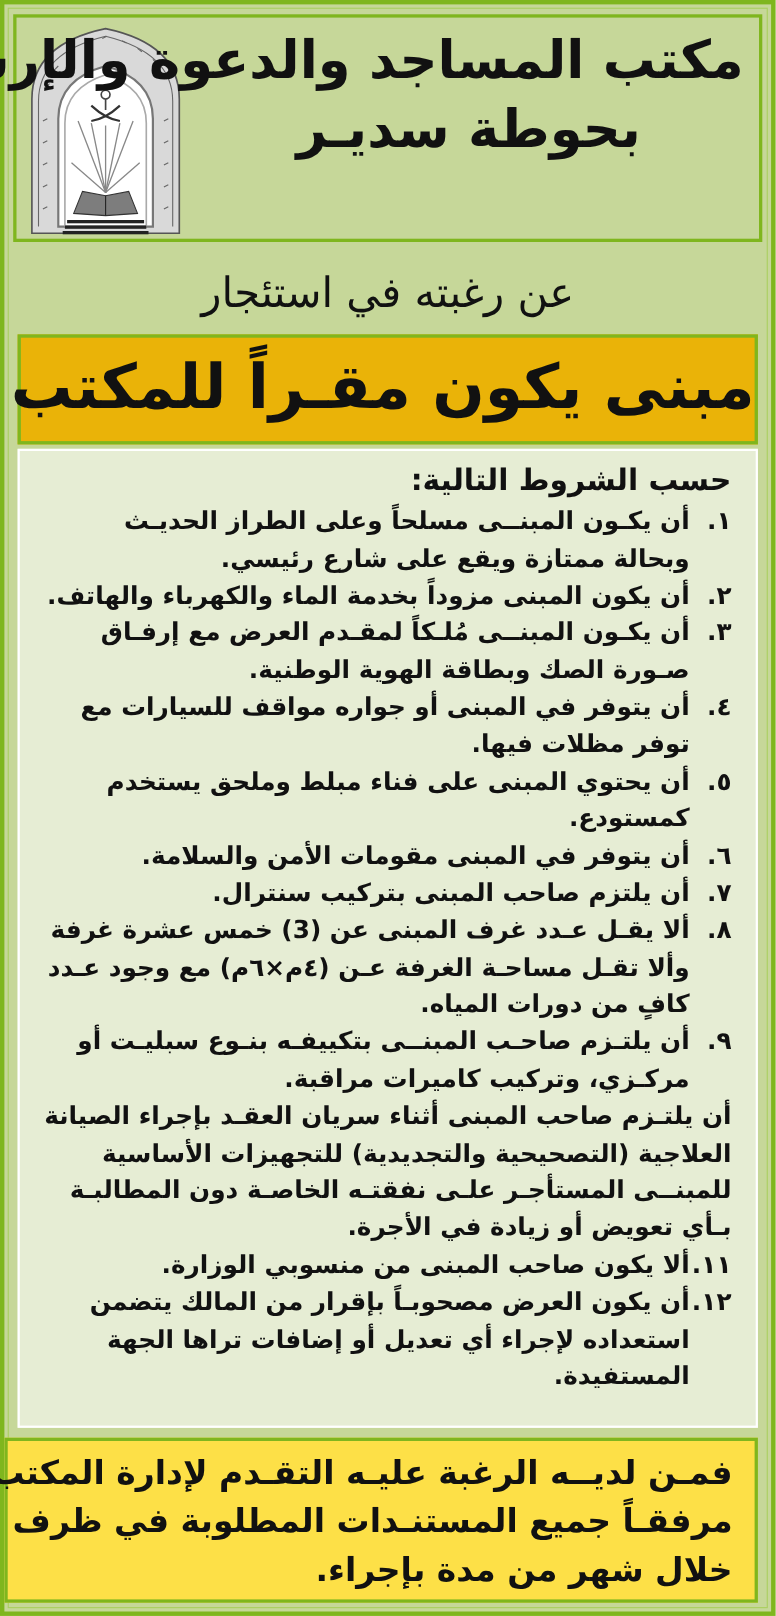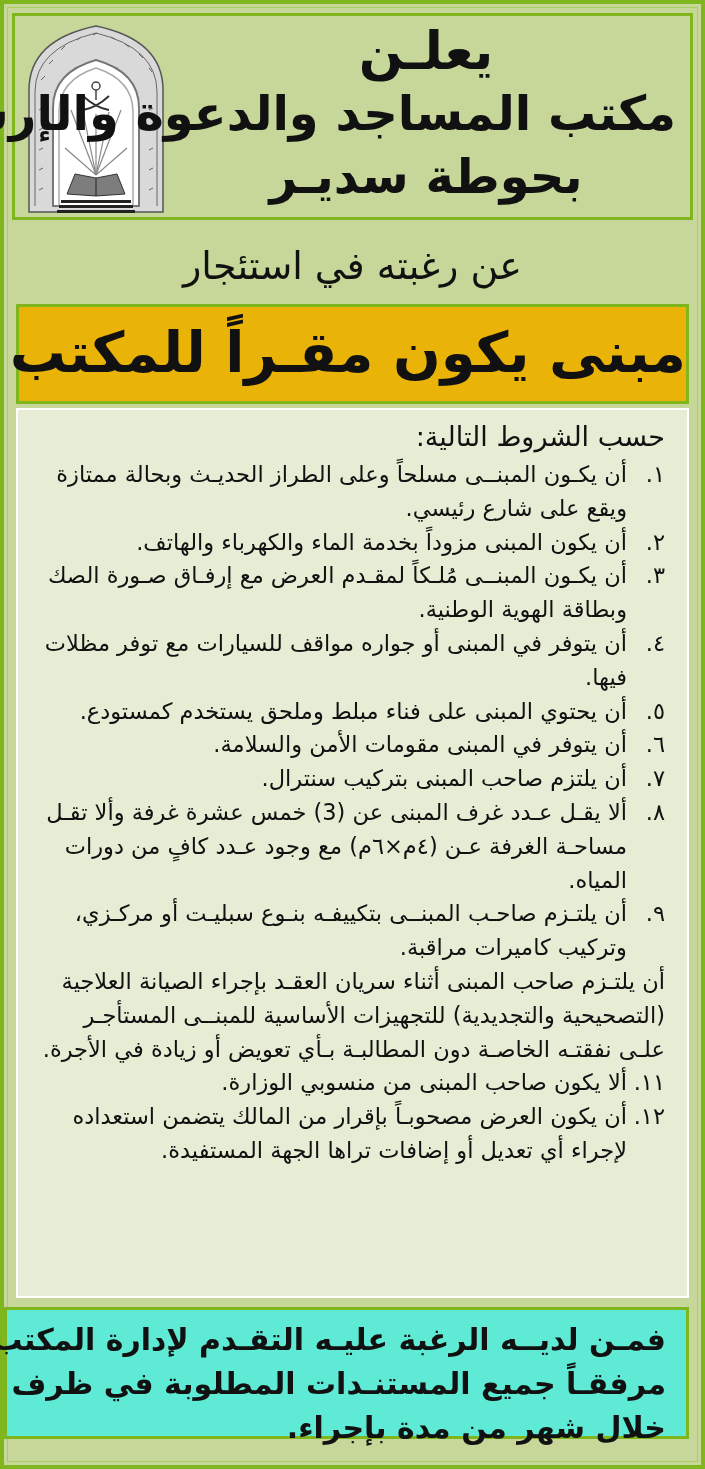--- a/index.html
+++ b/index.html
@@ -48,37 +48,37 @@
     }
     .building-title {
       font-weight: bold; font-size: 56px; line-height: 92px;
       white-space: nowrap;
     }
     .terms-box {
       position: absolute; left: 12px; right: 12px; top: 404px; height: 890px;
       background: #e6edd4;
       border: 2px solid #ffffff;
       padding: 6px 22px 0 18px;
-      font-weight: normal;
+      font-weight: bold;
     }
     .terms-heading {
       font-size: 27px; line-height: 42px;
     }
     .terms-list { list-style: none; }
     .term {
       display: flex; font-size: 22.5px; line-height: 33.8px;
     }
     .term-num {
       flex: 0 0 38px; white-space: nowrap;
     }
     .term-text { flex: 1; }
     .closing-box {
-      position: absolute; left: 0; right: 12px; top: 1303px; height: 132px;
+      position: absolute; left: 0; right: 12px; top: 1303px; height: 150px;
       border: 3px solid #7fb61e;
-      background: #5eead4;
+      background: #fde047;
       padding: 8px 20px 0 20px;
       font-weight: bold;
       text-align: justify;
       text-align-last: right;
     }
     .closing-line {
       font-size: 30px; line-height: 44px; white-space: nowrap;
     }
   </style>
 </head>
@@ -120,21 +120,20 @@
 
         <path d="M46 174 L54 154 L75 158 L96 154 L104 174 L75 176 Z" fill="#7d7d7d" stroke="#333" stroke-width="1"></path>
         <line x1="75" y1="158" x2="75" y2="176" stroke="#222" stroke-width="1"></line>
 
         <rect x="40" y="180" width="70" height="3" fill="#222"></rect>
         <rect x="38" y="185" width="74" height="3" fill="#222"></rect>
         <rect x="36" y="190" width="78" height="3" fill="#222"></rect>
       </svg>
     </div>
     <div class="header-text">
-      <div class="announce">يعلـن</div>
       <div class="office-line">مكتب المساجد والدعوة والإرشاد</div>
       <div class="city-line">بحوطة سديـر</div>
     </div>
   </div>
 
   <div class="subtitle">عن رغبته في استئجار</div>
 
   <div class="building-box">
     <div class="building-title">مبنى يكون مقـراً للمكتب</div>
   </div>

